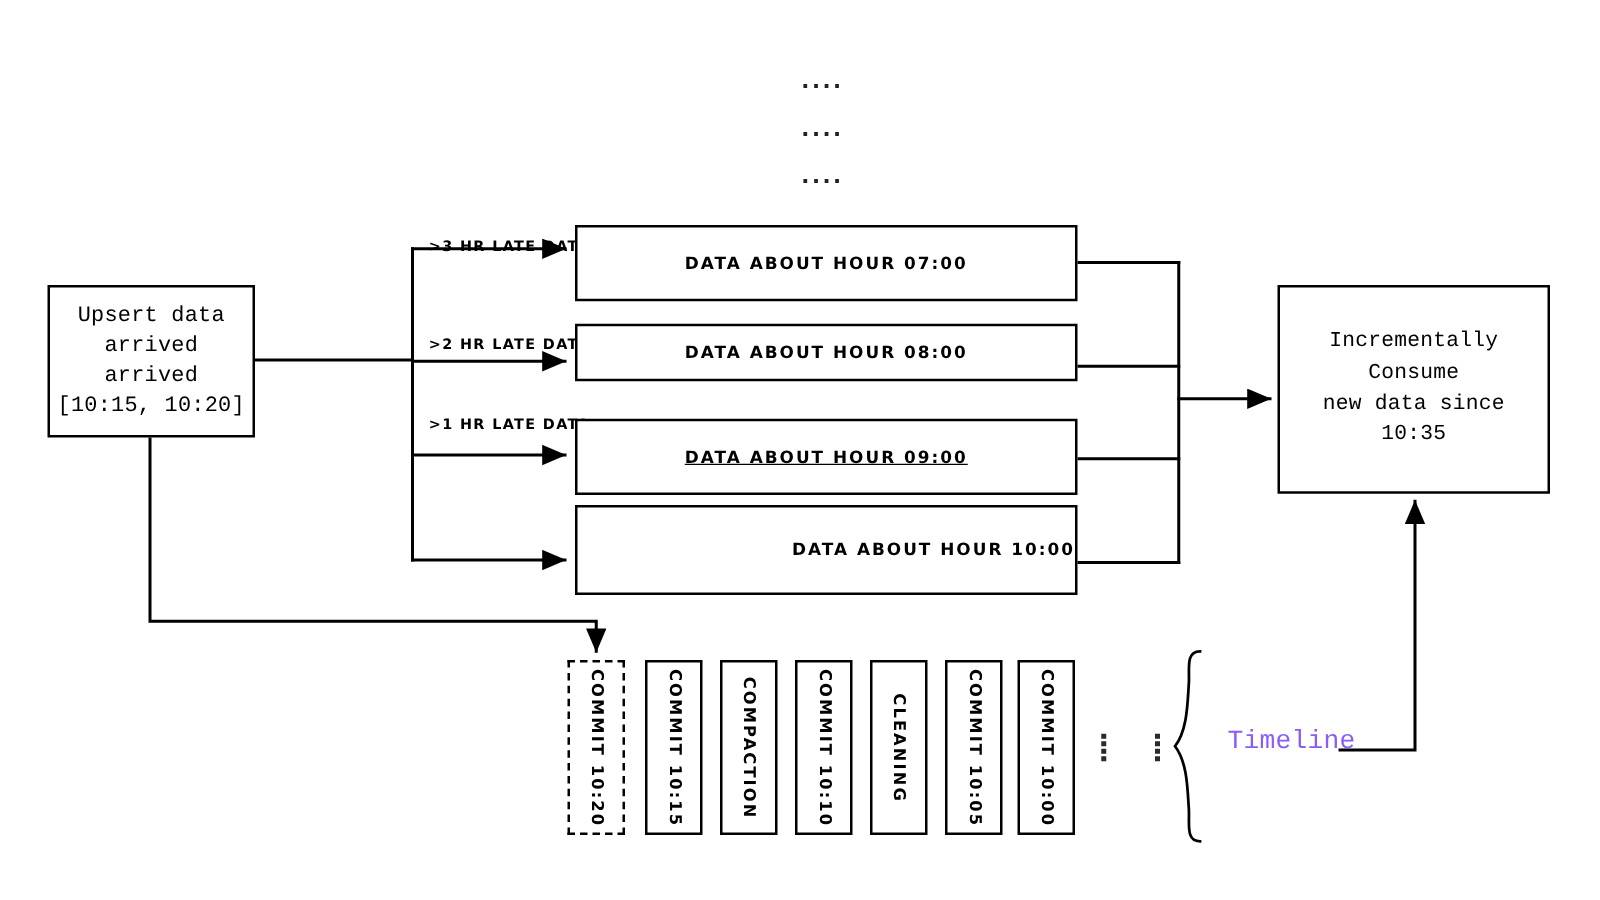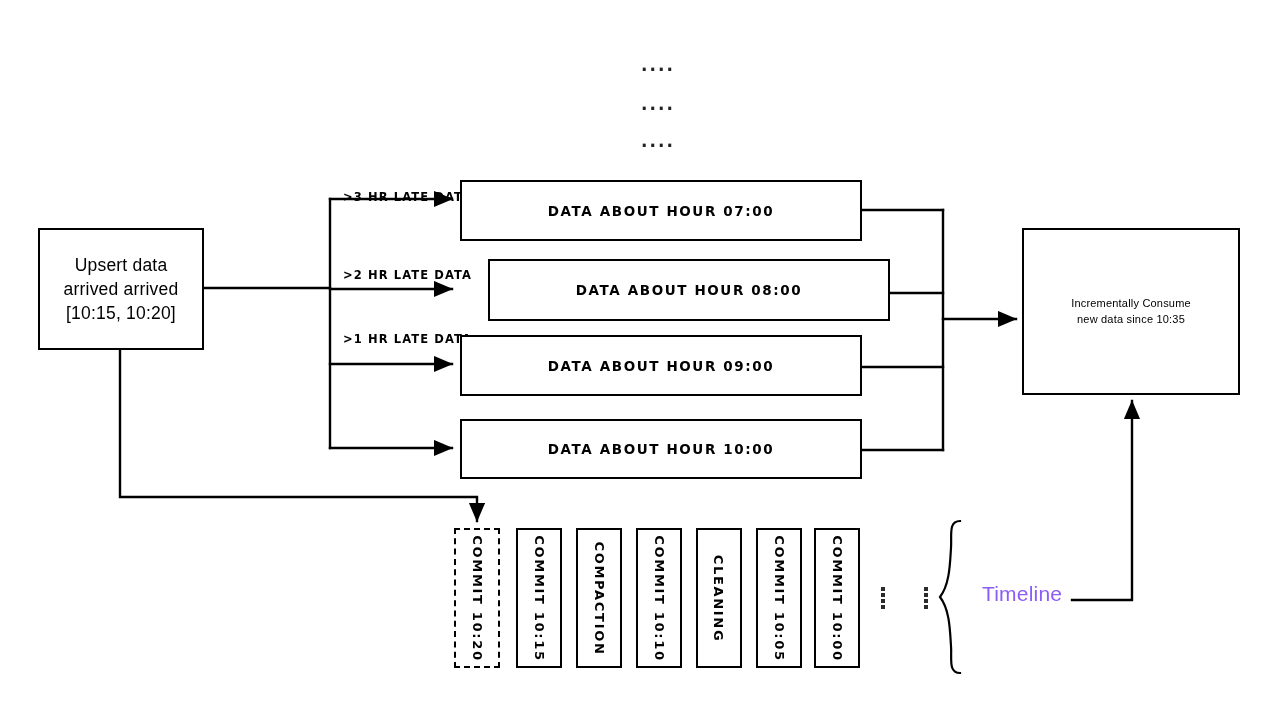--- a/index.html
+++ b/index.html
@@ -12,43 +12,43 @@
   #stage{position:absolute;left:0;top:0;width:1280px;height:720px;}
 
   
   .box{
     position:absolute;box-sizing:border-box;
     border:2.5px solid #000;background:#fff;
     display:flex;align-items:center;justify-content:center;
     text-align:center;color:#000;
   }
   .hand{
-    font-family:Liberation Sans, sans-serif;
+    font-family:Liberation Mono, monospace;
     font-weight:400;letter-spacing:.2px;
   }
 
   
   #upsert-box{
     left:38px;top:228px;width:166px;height:122px;
     font-size:17.5px;line-height:1.38;padding:0 6px;
   }
   
   .hour-box{
     left:460px;width:402px;
     font-size:13.5px;font-weight:700;letter-spacing:1.6px;
   }
   #hour-box-0{top:180px;height:61px;}
-  #hour-box-1{top:259px;height:62px;margin-left:28px;}
-  #hour-box-2{top:335px;height:61px;}
-  #hour-box-3{top:419px;height:60px;}
+  #hour-box-1{top:259px;height:46px;}
+  #hour-box-2{top:335px;height:61px;text-decoration:underline;}
+  #hour-box-3{top:404px;height:72px;justify-content:flex-end;}
 
   
   #consume-box{
     left:1022px;top:228px;width:218px;height:167px;
-    font-size:11px;line-height:1.45;padding:12px 6px;
+    font-size:17px;line-height:1.45;padding:12px 6px;
   }
 
   
   .commit-box{
     position:absolute;box-sizing:border-box;
     border:2.5px solid #000;background:#fff;top:528px;height:140px;width:46px;
     display:flex;align-items:center;justify-content:center;
   }
   .commit-box.dashed{border-style:dashed;border-width:2.5px;}
   .commit-label{

